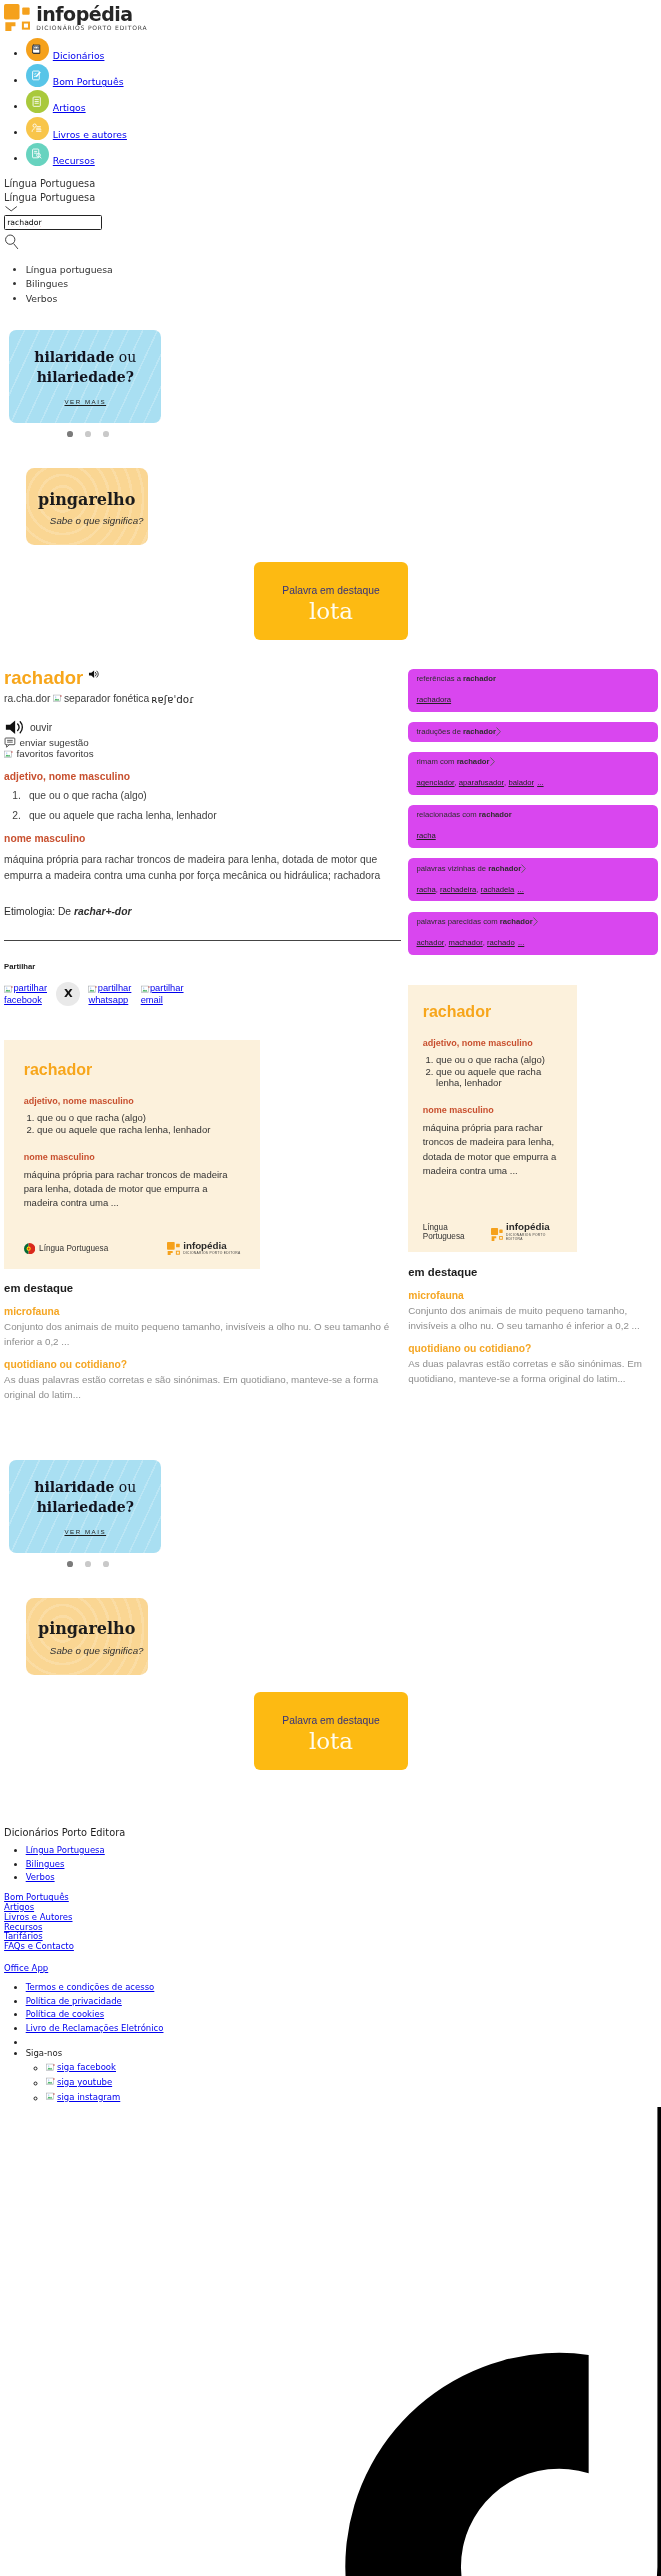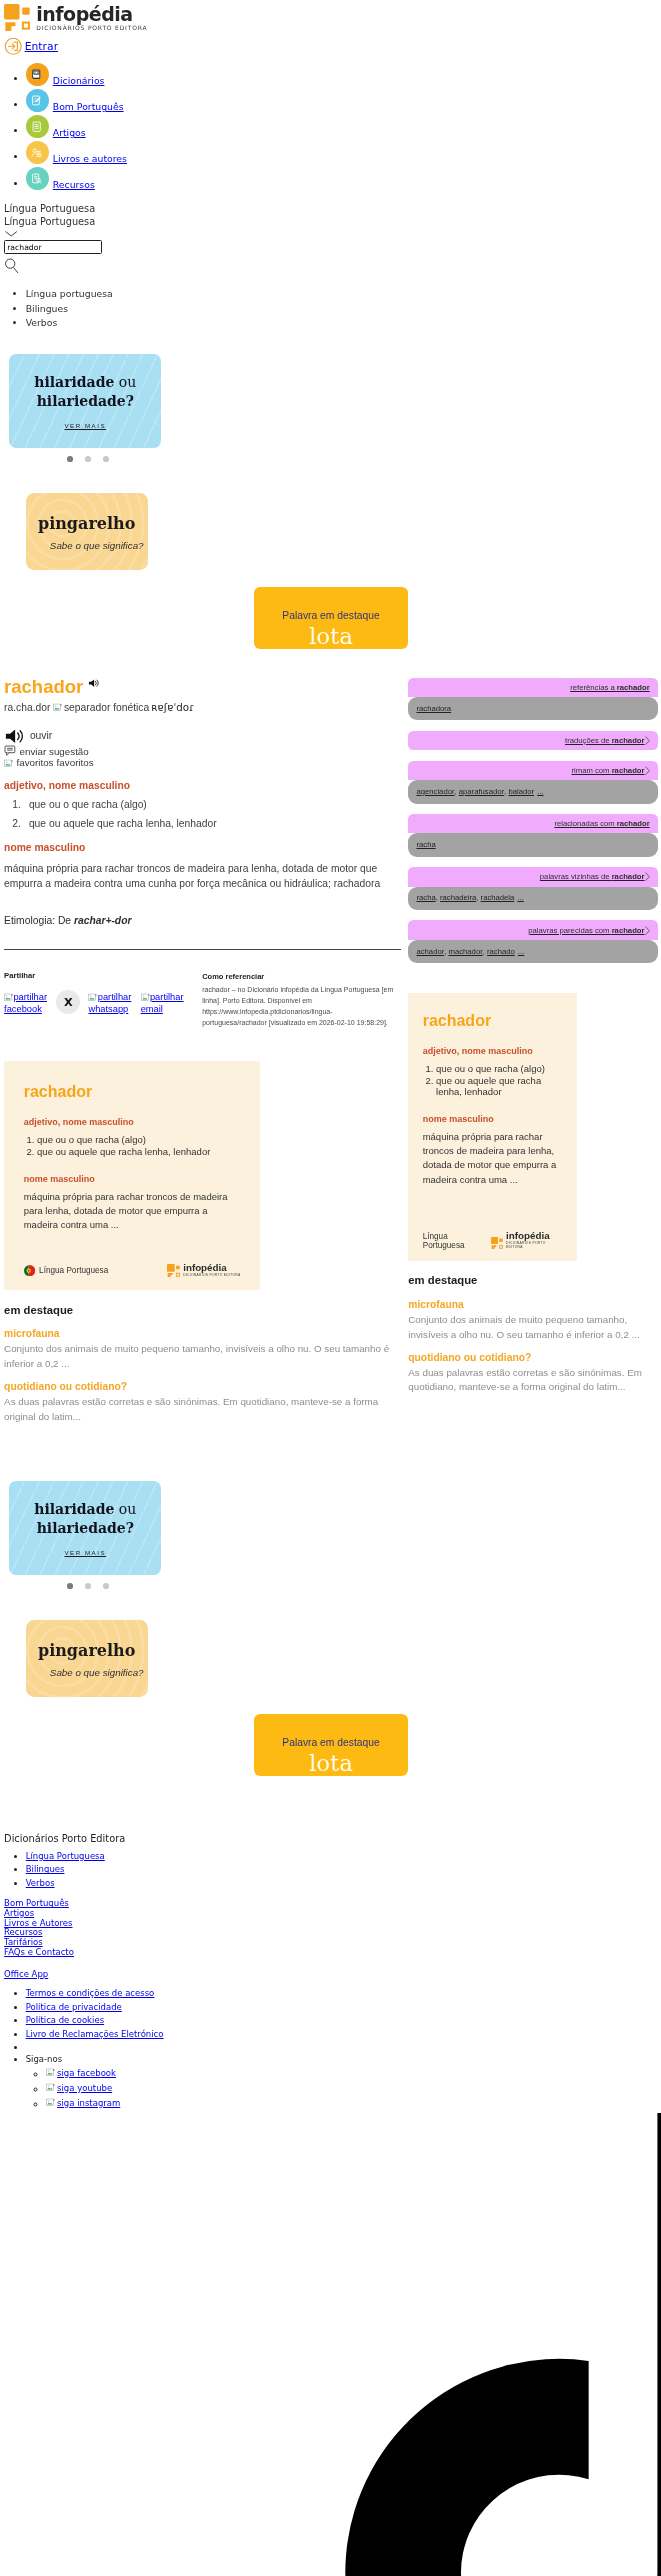--- a/index.html
+++ b/index.html
@@ -31,21 +31,21 @@
   .bb-words{font-family:"DejaVu Serif",serif;font-size:14px;color:#12131f;width:118px;margin:0 auto;line-height:1.4;}
   .bb-words b{font-weight:bold;}
   .bb-cta{display:inline-block;margin-top:10.3px;font-size:6.2px;letter-spacing:1.5px;color:#1d1d1d;text-decoration:underline;font-family:"Liberation Sans",sans-serif;}
   .dots{display:flex;gap:12.4px;margin:8.2px 0 0 63px;}
   .dot{width:5.7px;height:5.7px;border-radius:50%;background:#c9c9c9;border:none;padding:0;}
   .dot.active{background:#7b7b7b;}
   .banner-peach{width:122px;margin:31px 0 0 21.6px;background:#FAD693;border-radius:8.2px;text-align:center;padding:21.6px 0 19.6px;
     background-image:repeating-radial-gradient(circle at 30% 40%,rgba(255,255,255,.16) 0 2.6px,transparent 2.6px 11.3px);}
   .bp-word{font-family:"DejaVu Serif",serif;font-weight:bold;font-size:16px;color:#1b1b1b;}
   .bp-q{font-style:italic;font-size:9.8px;color:#303030;margin-top:6.2px;font-family:"Liberation Sans",sans-serif;padding-left:20px;}
-  .banner-yellow{width:154px;height:62px;margin:16.5px auto 0;background:#FDBA12;border-radius:6.2px;text-align:center;box-sizing:border-box;padding-top:23px;}
+  .banner-yellow{width:154px;height:78px;margin:16.5px auto 0;background:#FDBA12;border-radius:6.2px;text-align:center;box-sizing:border-box;padding-top:23px;}
   .by-label{font-size:10.3px;color:#32327E;font-family:"Liberation Sans",sans-serif;}
   .by-word{font-family:"DejaVu Serif",serif;font-size:23px;color:#FFFCEE;margin-top:2.1px;}
   
   .columns{display:flex;align-items:flex-start;margin-top:29px;}
   .col-main{width:397px;flex:none;font-family:"Liberation Sans",sans-serif;}
   .col-side{flex:1;min-width:0;margin-left:7.2px;font-family:"Liberation Sans",sans-serif;}
   
   .headword-row{display:flex;align-items:flex-start;gap:5.2px;}
   .headword{font-size:18.5px;font-weight:bold;color:#F7A61B;margin:0;line-height:1;}
   .syll-row{margin-top:5.2px;font-size:10.3px;color:#3c3c3c;display:flex;align-items:center;gap:2.1px;flex-wrap:wrap;}
@@ -85,24 +85,24 @@
   .mini-logo{display:flex;align-items:flex-end;gap:2.6px;}
   .ml-name{font-size:9.8px;font-weight:bold;color:#2b2b2b;line-height:.85;}
   .ml-sub{font-size:3.3px;color:#3a3a3a;letter-spacing:0.3px;margin-top:1px;}
   
   .destaque{margin-top:13.4px;}
   .destaque h2{font-size:11.3px;font-weight:bold;color:#1c1c1c;margin:8.2px 0 3.1px;}
   .d-word{display:inline-block;margin-top:9.3px;font-size:10.3px;font-weight:600;color:#F5A623;text-decoration:none;}
   .d-desc{font-size:9.8px;color:#8E8E8E;line-height:1.5;margin-top:3.1px;}
   
   .sbox{margin-bottom:10.3px;font-size:7.7px;border-radius:5.2px;overflow:hidden;}
-  .sbox-head{background:#f0abfc;padding:5.2px 8.2px;display:flex;justify-content:flex-end;align-items:center;min-height:8.8px;text-decoration:underline;}
+  .sbox-head{background:#d946ef;padding:5.2px 8.2px;display:flex;justify-content:flex-start;align-items:center;min-height:8.8px;}
   .sbox-head .t{color:#2e2e2e;}
   .sbox-head b{font-weight:bold;}
-  .sbox-body{background:#a3a3a3;padding:6.7px 8.2px 7.7px;border-radius:9px;}
+  .sbox-body{background:#d946ef;padding:6.7px 8.2px 7.7px;}
   .sbox-body a{color:#222;}
   .sbox-body a.wl::after{content:", ";display:inline-block;white-space:pre;color:#333;}
   .sbox-body a.wl.last::after{content:"";}
   .sbox-body a.more{margin-left:3.1px;}
   
   .footer{margin-top:57px;font-size:8.5px;}
   .f-heading{font-size:9.8px;color:#1d1d1d;margin:15.5px 0 7.2px;}
   ul.f-list{list-style:disc;margin:0;padding-left:21.6px;}
   ul.f-list li{margin:3.6px 0;}
   .f-links{margin-top:11.3px;line-height:1.14;}
@@ -133,31 +133,20 @@
           <path d="M2 27h15v6h-6v9H2z" fill="#F5A11C"></path>
           <rect x="28" y="27.5" width="9" height="9" fill="none" stroke="#F5A11C" stroke-width="3"></rect>
         </svg>
       </span>
       <span class="logo-text">
         <div class="logo-name">infopédia</div>
         <div class="logo-sub">DICIONÁRIOS PORTO EDITORA</div>
       </span>
     </div>
 
-    <div class="entrar-row">
-      <span>
-        <svg width="18.5" height="18.5" viewBox="0 0 36 36" fill="none" stroke="#F0A02C" stroke-width="2.2">
-          <circle cx="18" cy="18" r="15.5"></circle>
-          <path d="M9 18h11" stroke-linecap="round"></path>
-          <path d="M16 13l5 5-5 5" stroke-linecap="round" stroke-linejoin="round"></path>
-          <path d="M20 10h6v16h-6" stroke-linecap="round"></path>
-        </svg>
-      </span>
-      <a href="#">Entrar</a>
-    </div>
 
     <nav>
       <ul class="nav-list">
         <li>
           <span class="nav-item">
             <span class="nav-ico" style="background:#F5A11C">
               <svg width="13.4" height="13.4" viewBox="0 0 26 26" fill="none" stroke="#1d2430" stroke-width="1.6">
                 <path d="M6 4h13v16H7a2 2 0 0 1-2-2V6a2 2 0 0 1 2-2z" fill="#fff"></path>
                 <path d="M5 18a2 2 0 0 0 2 2h12"></path>
                 <rect x="7.5" y="6" width="10" height="6" fill="#fff"></rect>
@@ -358,24 +347,20 @@
                     <circle cx="5.2" cy="6" r="1.3" fill="#8ab4f8"></circle>
                     <path d="M14.5 2l3 2-3 2z" fill="#c5221f" opacity="0.85"></path>
                   </svg></span><span>partilhar whatsapp</span></a>
             <a class="share-link" href="#"><span class="bimg"><svg width="9.3" height="8.8" viewBox="0 0 18 17">
                     <rect x="1" y="2" width="13.5" height="12.5" fill="#fff" stroke="#9aa0a6" stroke-width="1"></rect>
                     <path d="M2.5 12.5l3.2-4 2.3 2.7 1.8-2.2 3 3.5z" fill="#34a853"></path>
                     <circle cx="5.2" cy="6" r="1.3" fill="#8ab4f8"></circle>
                     <path d="M14.5 2l3 2-3 2z" fill="#c5221f" opacity="0.85"></path>
                   </svg></span><span>partilhar email</span></a>
           </div>
-        </div>
-        <div class="cite-col">
-          <div class="cite-title">Como referenciar</div>
-          <div class="cite-text">rachador – no Dicionário infopédia da Língua Portuguesa [em linha]. Porto Editora. Disponível em https://www.infopedia.ptdicionarios/lingua-portuguesa/rachador [visualizado em 2026-02-10 19:58:29].</div>
         </div>
       </div>
 
       <div class="wcard left">
         <div class="wc-word">rachador</div>
         <div class="wc-pos">adjetivo, nome masculino</div>
         <ol>
           <li>que ou o que racha (algo)</li>
           <li>que ou aquele que racha lenha, lenhador</li>
         </ol>

